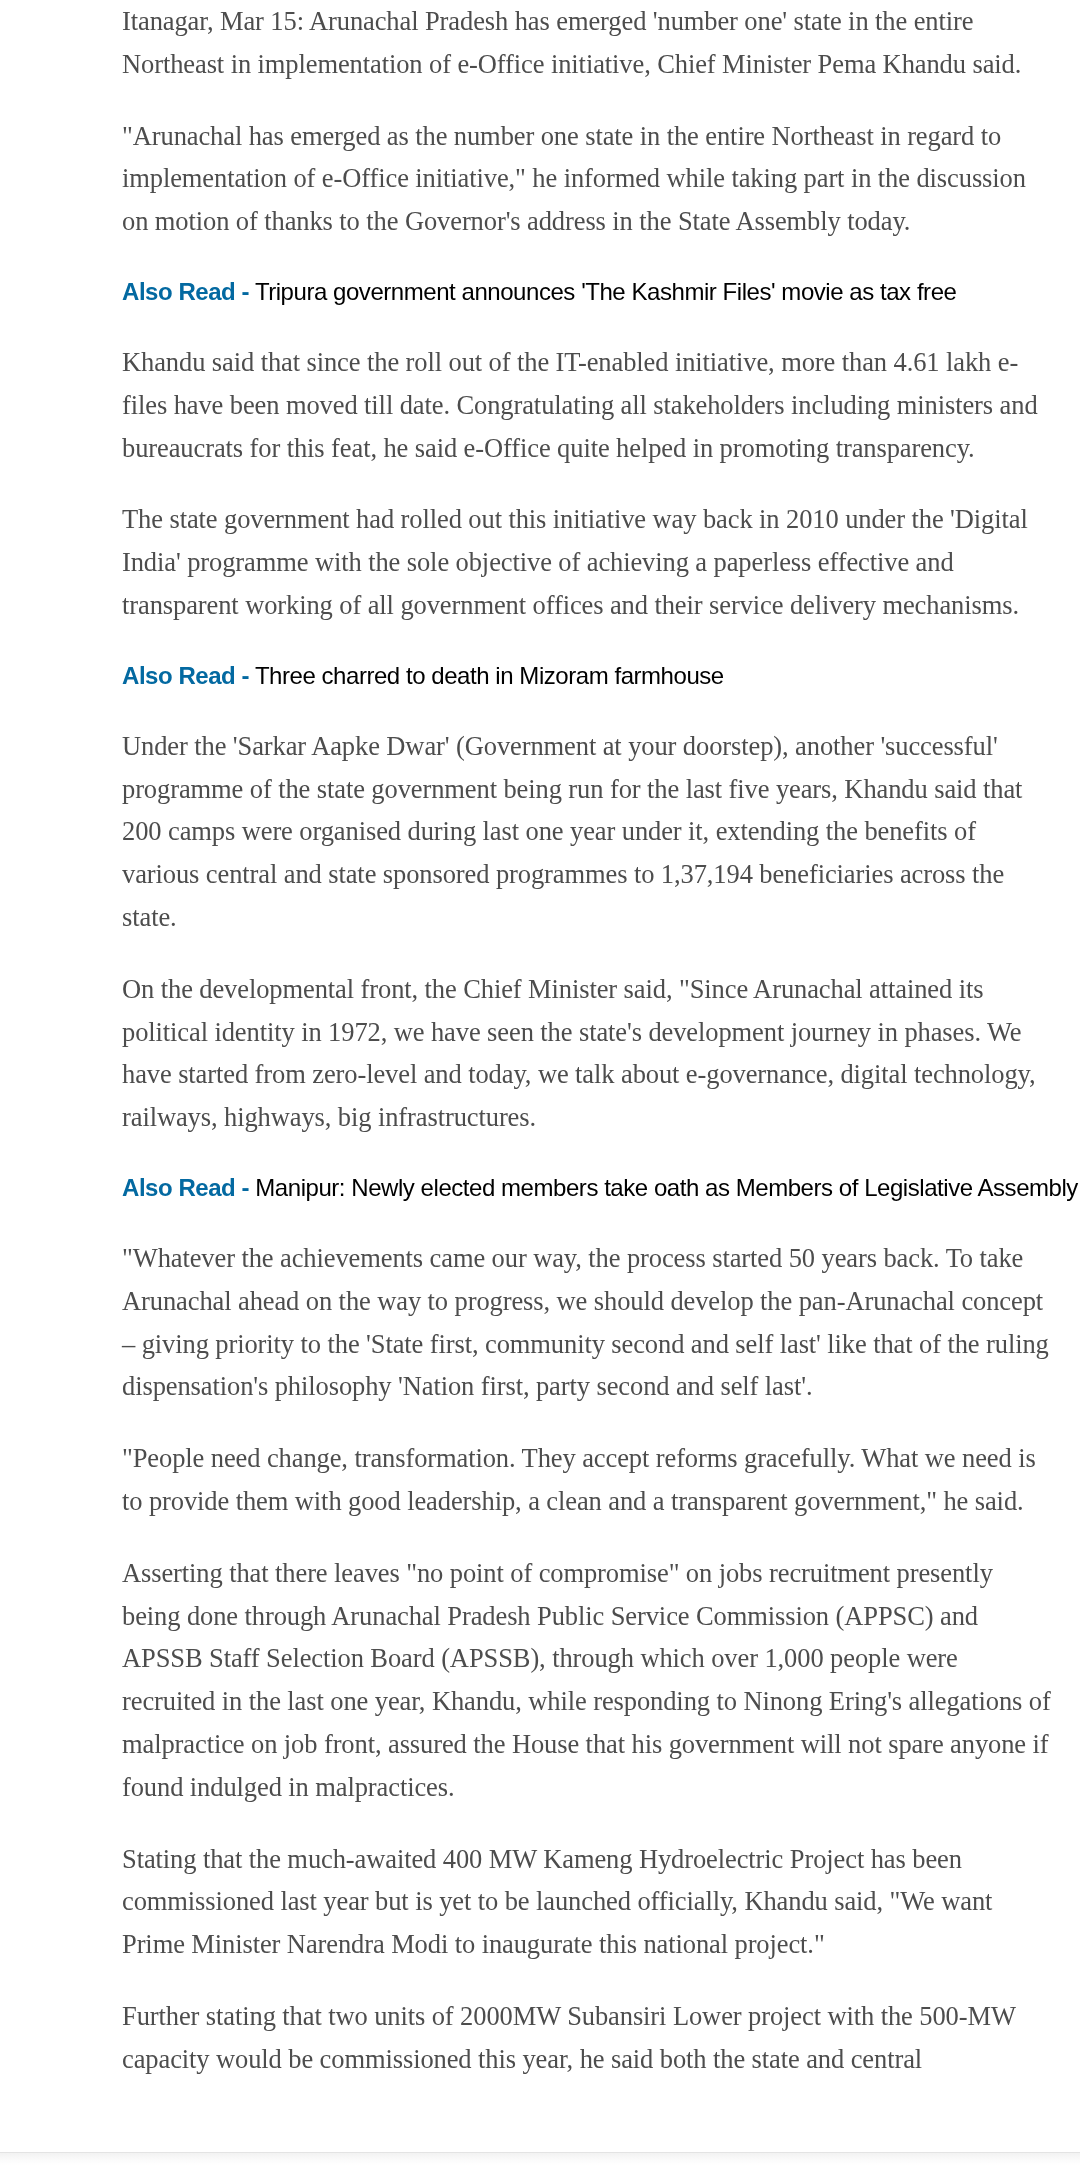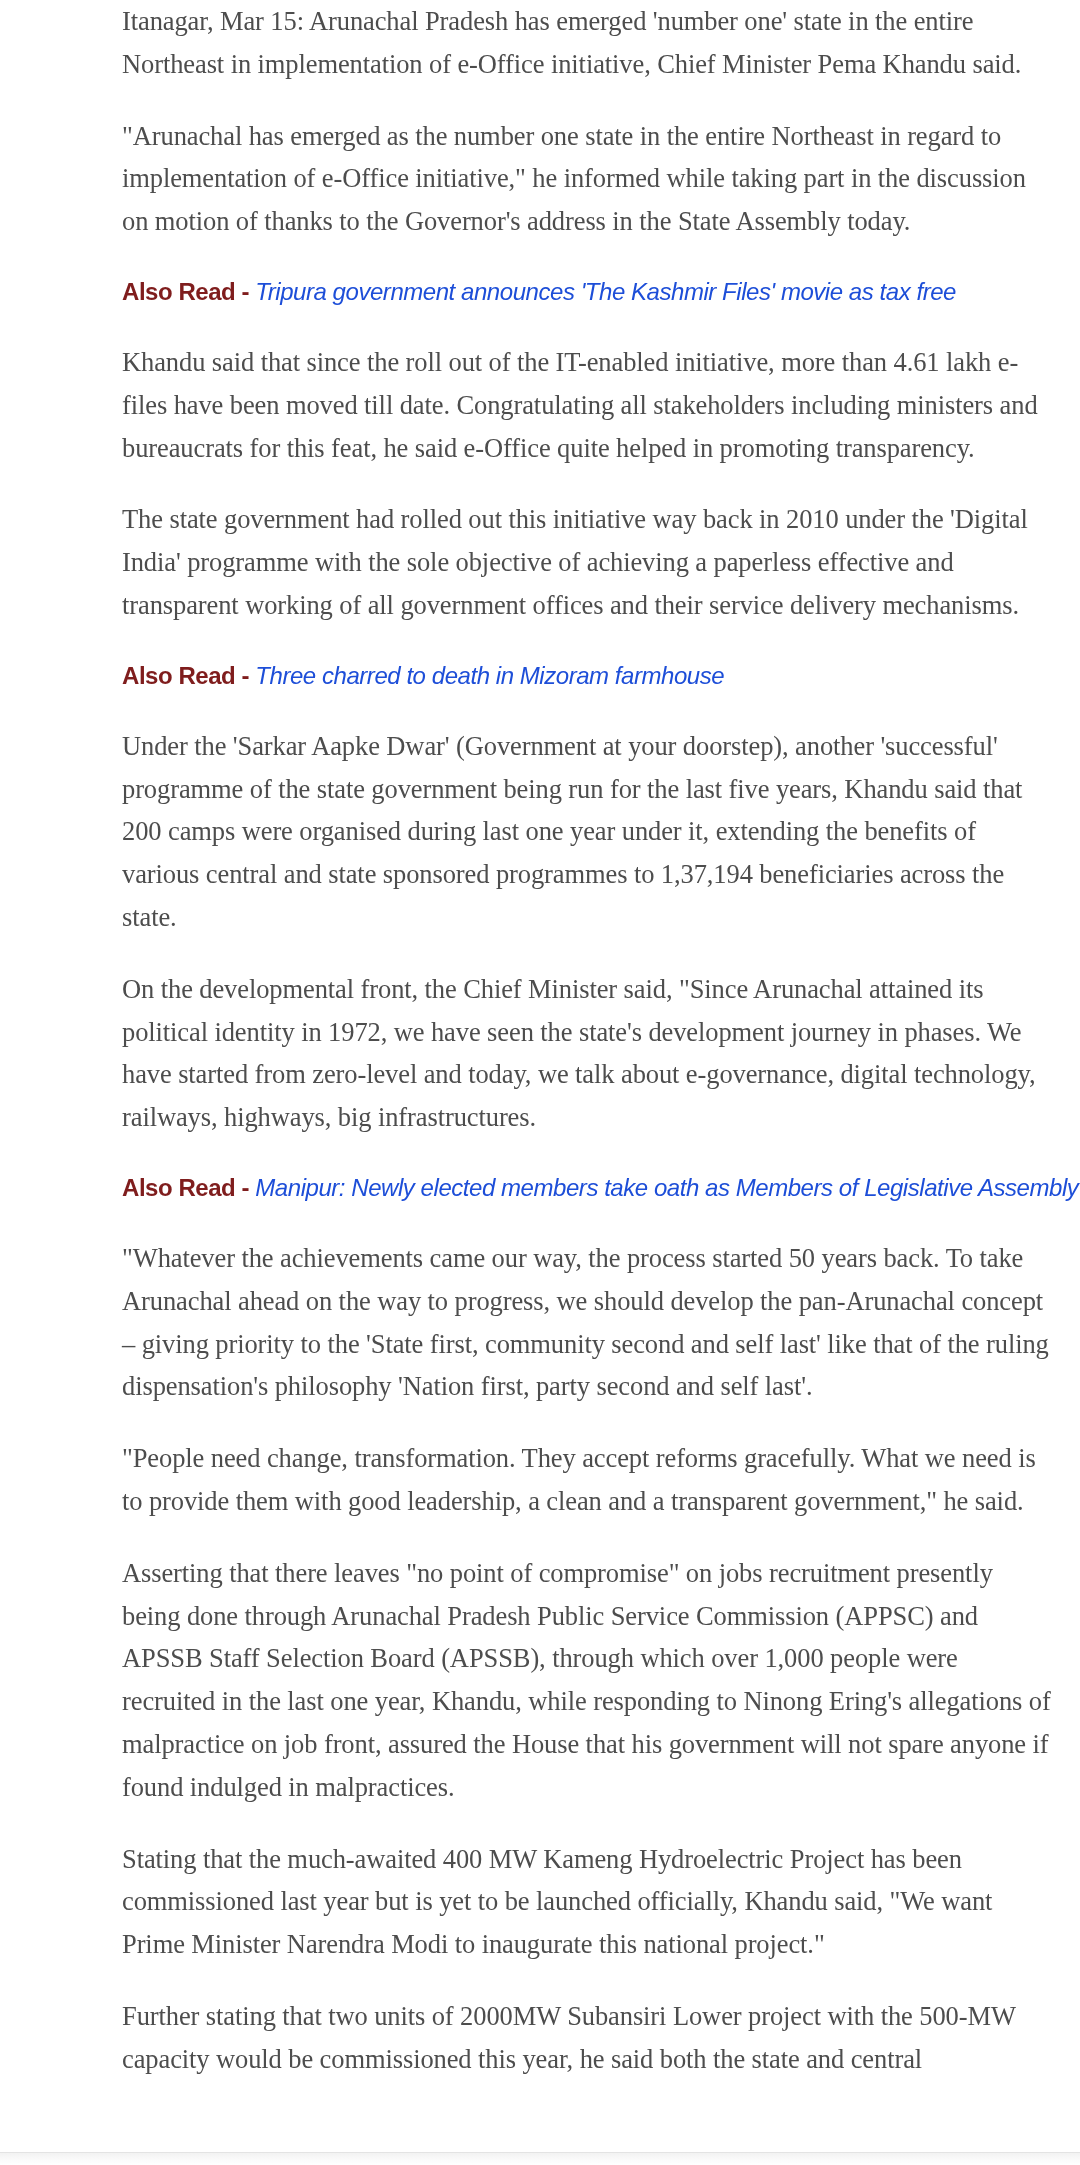--- a/index.html
+++ b/index.html
@@ -46,27 +46,26 @@
     margin: 0 0 29px 0;
     padding: 0;
     font-family: "Liberation Sans", "DejaVu Sans", sans-serif;
     font-size: 24px;
     line-height: 40px;
     white-space: nowrap;
     letter-spacing: -0.45px;
   }
   .alsoread .ar-label {
     font-weight: bold;
-    color: #7f1d1d;
+    color: #0369a1;
   }
   .alsoread .ar-link {
-    color: #1d4ed8;
+    color: #000000;
     text-decoration: none;
     cursor: pointer;
-    font-style: italic;
   }
 
   
   #bottom-band {
     position: absolute;
     left: 0;
     top: 2152px;
     width: 1080px;
     height: 13px;
     background: #ffffff;

